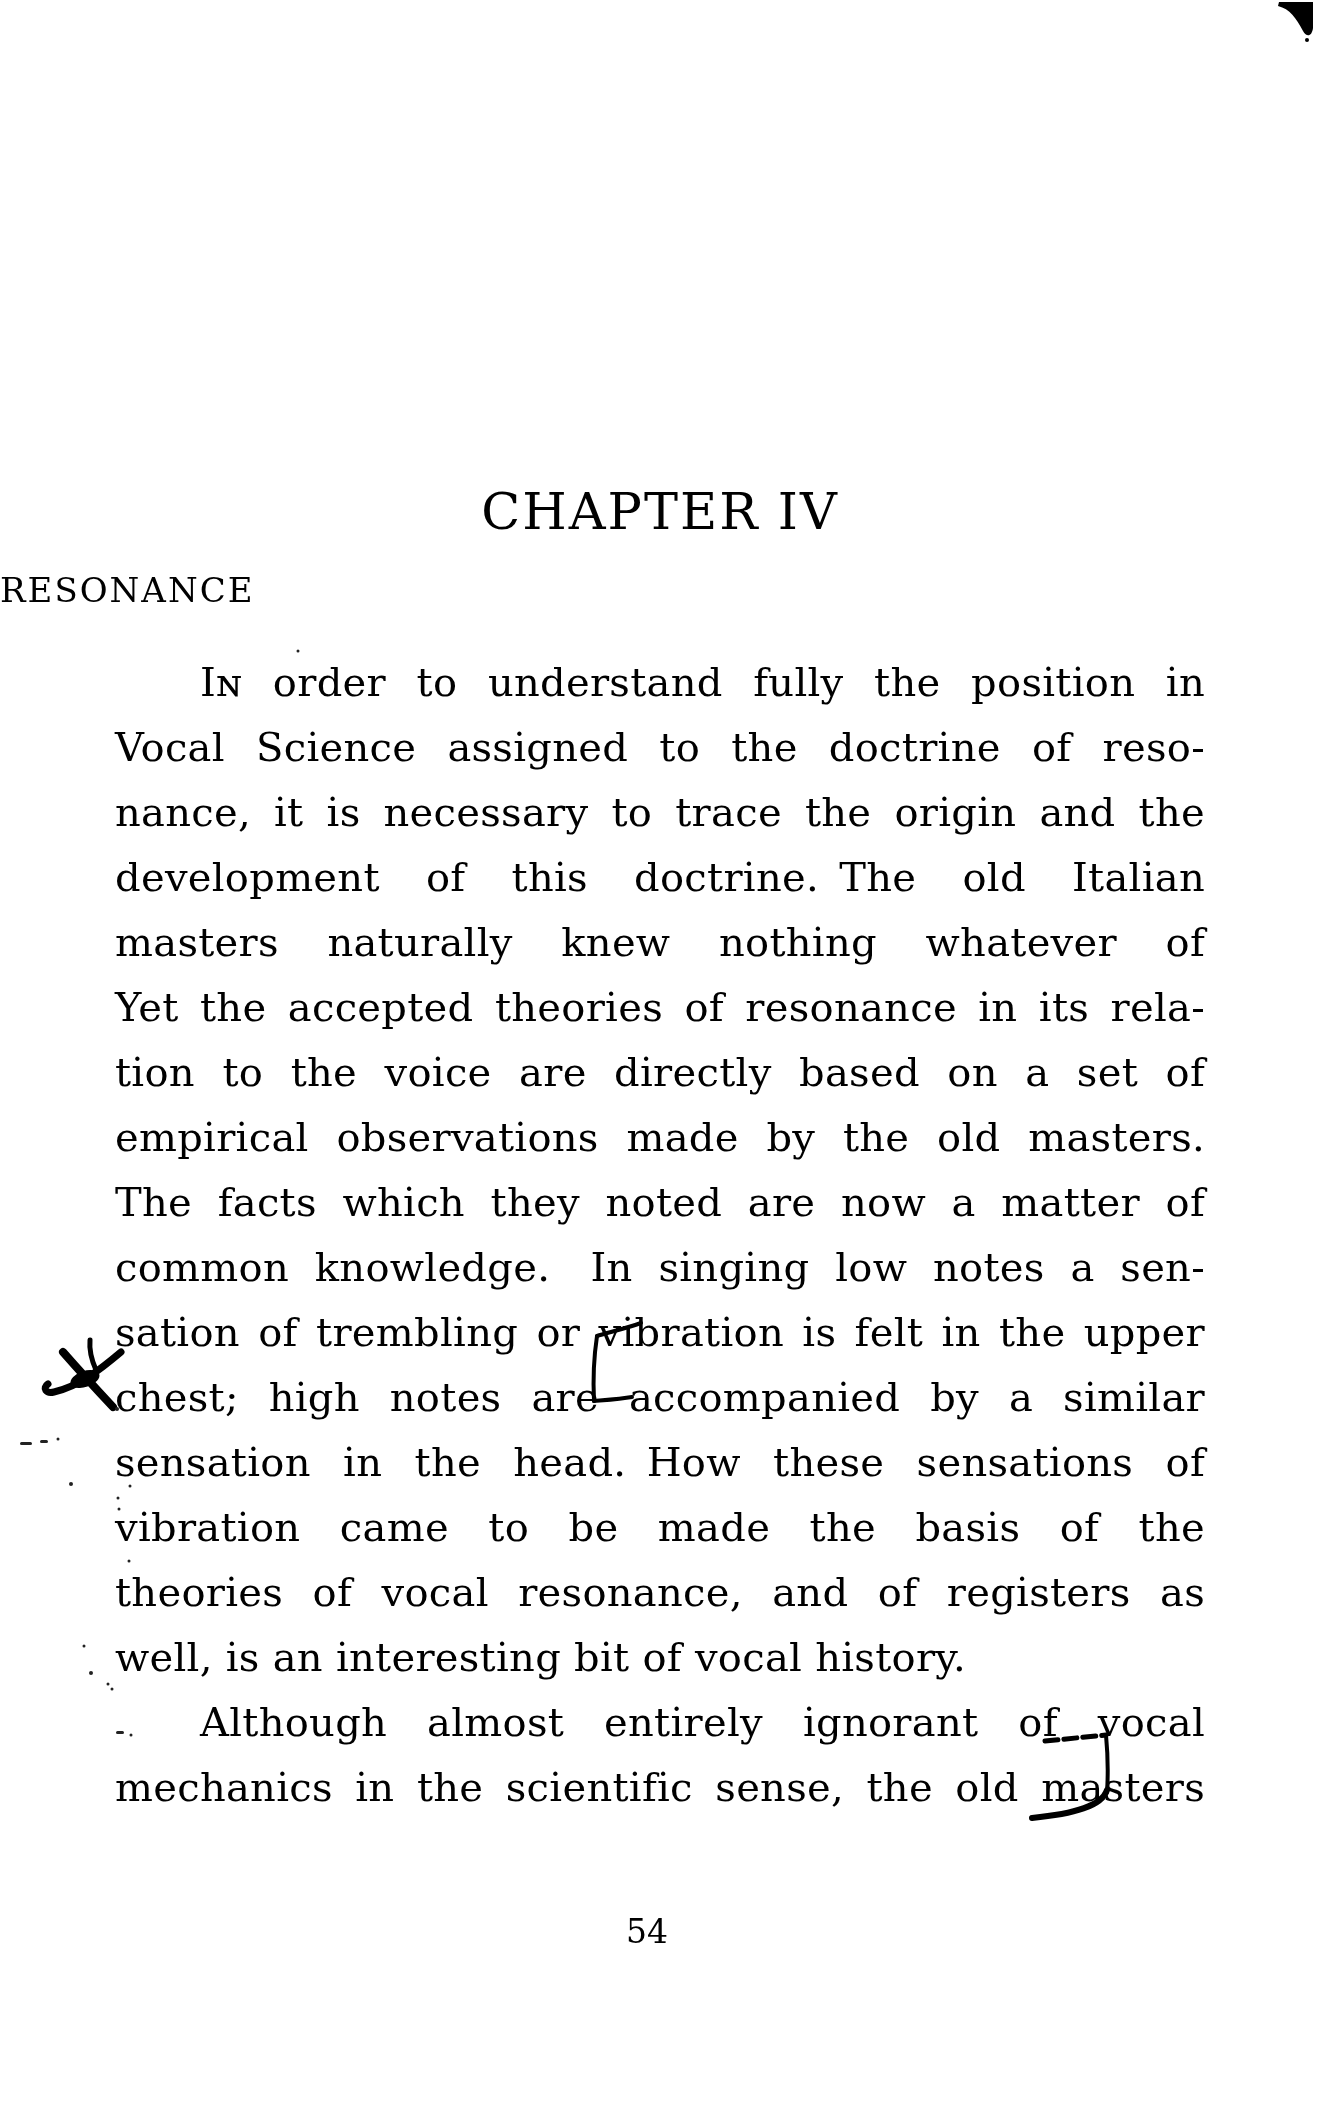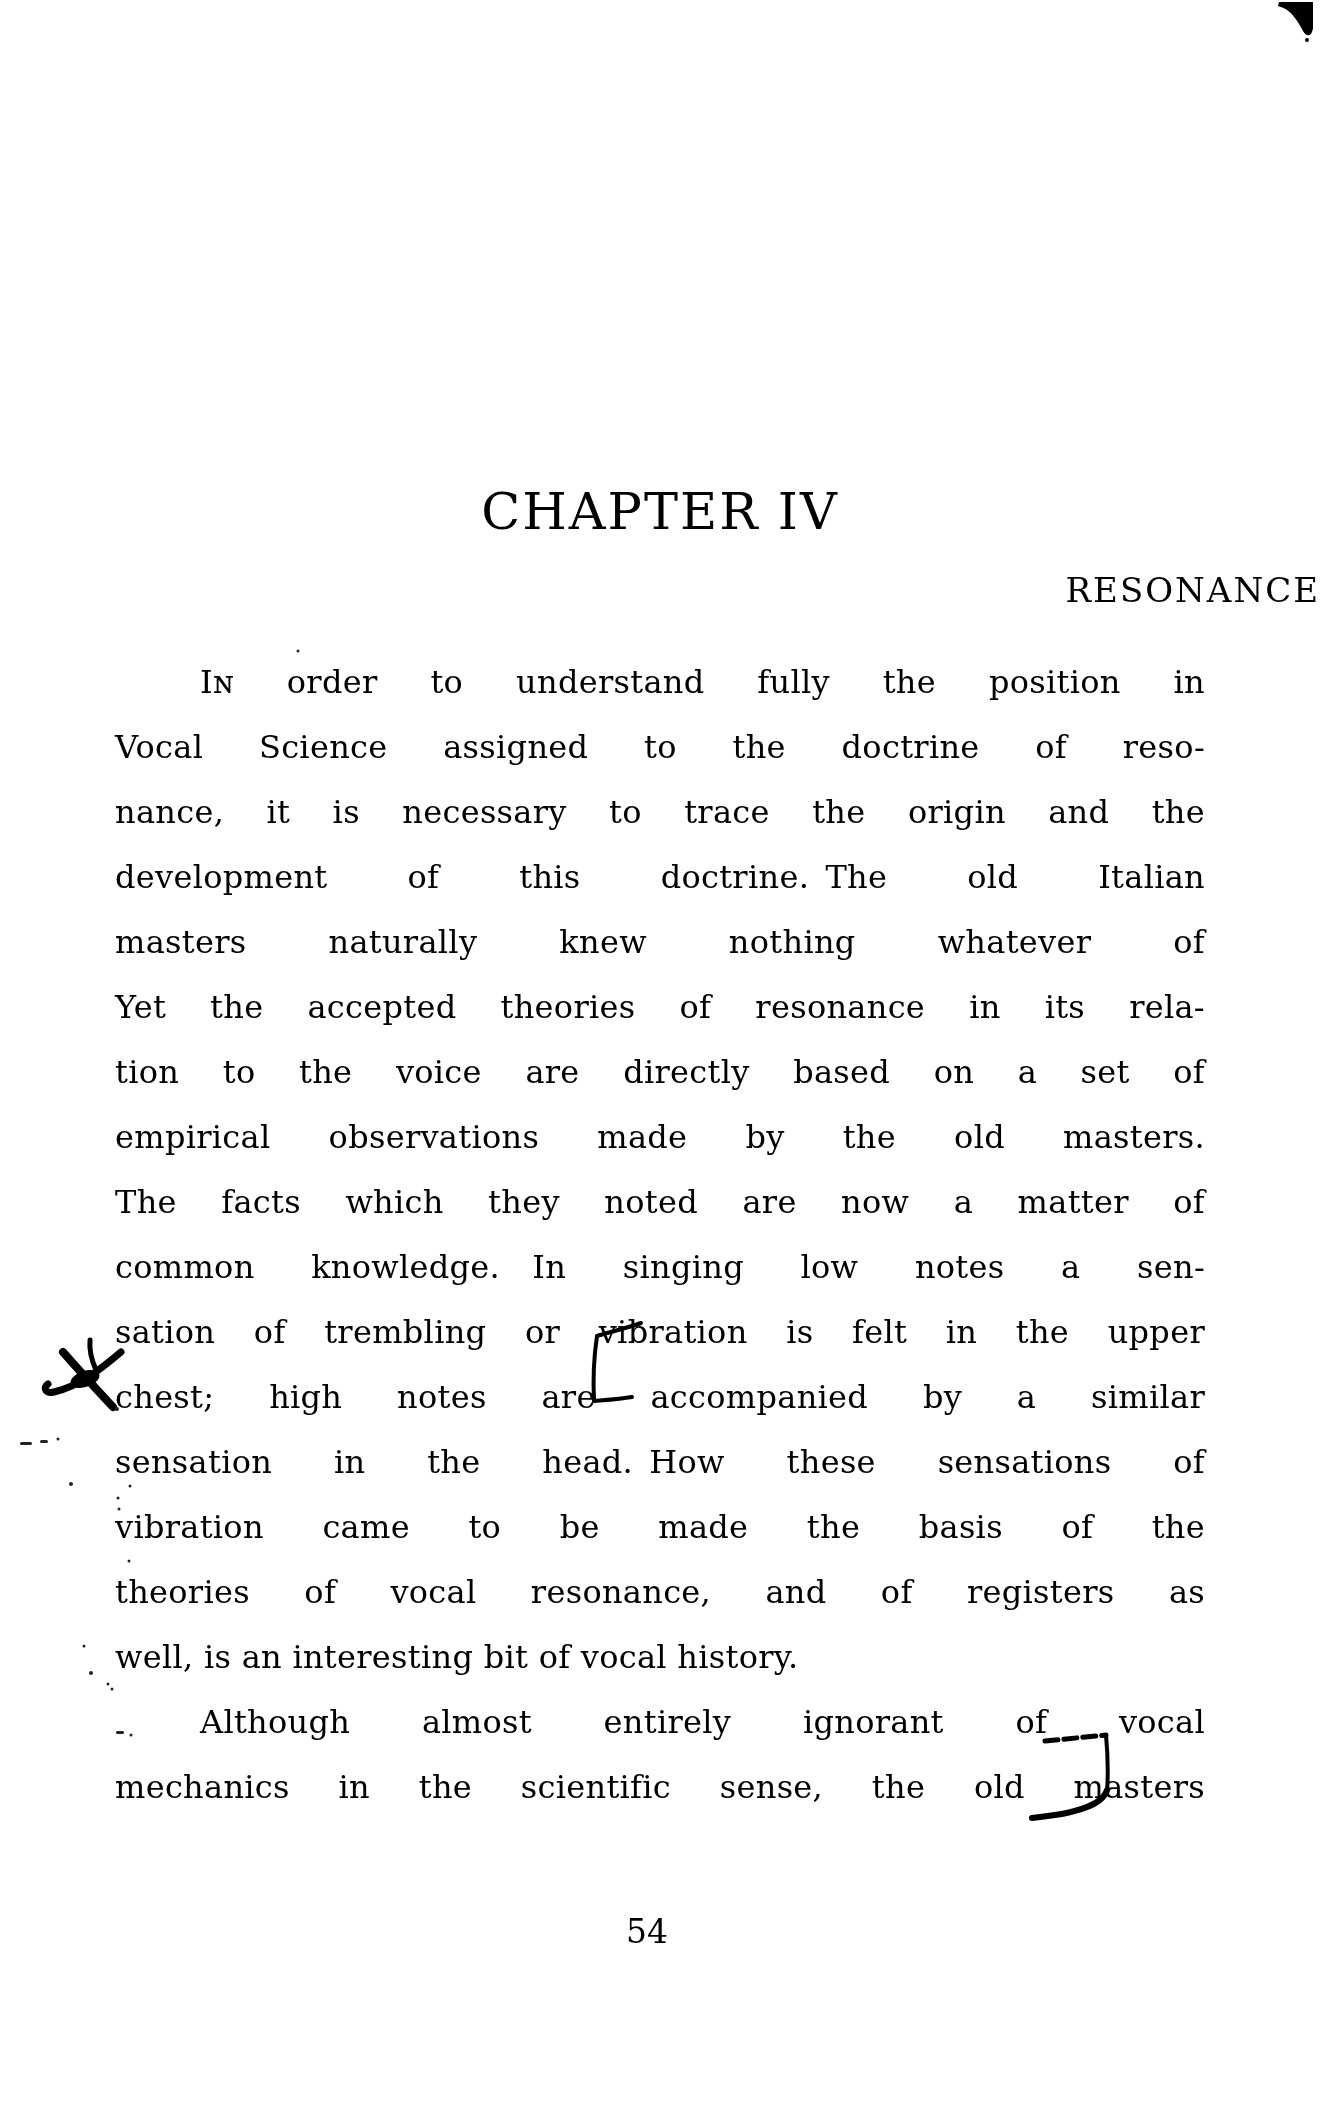--- a/index.html
+++ b/index.html
@@ -14,27 +14,27 @@
   }
   .chapter-title{
     position:absolute;top:466px;left:0;width:1320px;
     text-align:center;
     font-size:51px;letter-spacing:2px;
     white-space:nowrap;
     margin-top:16px;
   }
   .section-title{
     position:absolute;top:570px;left:0;width:1320px;
-    text-align:right;
+    text-align:left;
     font-size:34px;letter-spacing:2px;
     white-space:nowrap;
   }
   .body-text{
     position:absolute;left:115px;top:650px;width:1090px;
-    font-size:32px;line-height:65px;
+    font-size:40px;line-height:65px;
     letter-spacing:0.3px;
   }
   .line{
     text-align:justify;
     text-align-last:justify;
     text-justify:inter-word;
     height:65px;
     overflow:visible;
   }
   .line.indent{text-indent:85px;}

